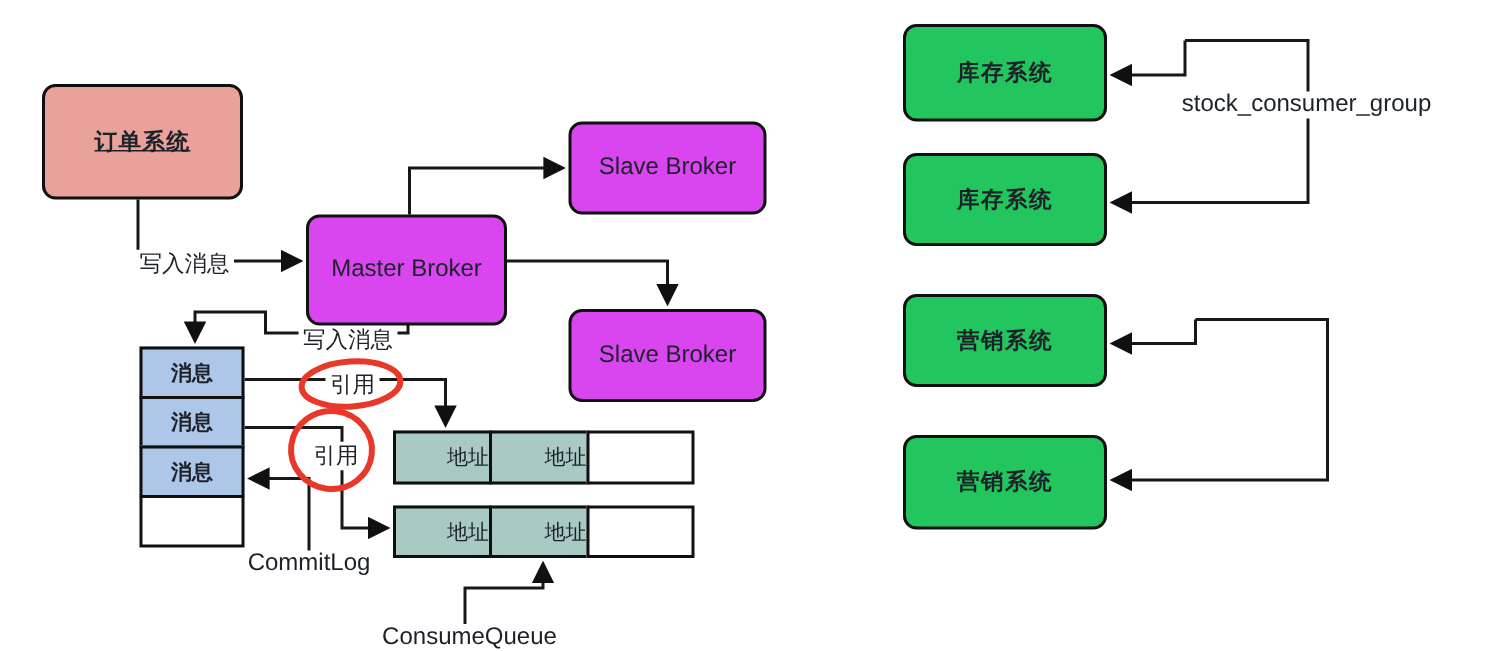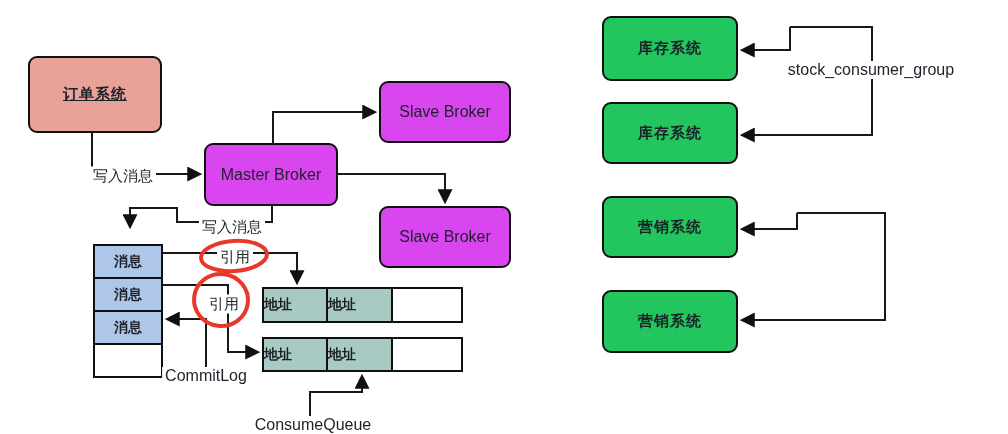--- a/index.html
+++ b/index.html
@@ -12,35 +12,35 @@
   .node {
     position:absolute; box-sizing:border-box;
     border:2.5px solid #101010; border-radius:9px;
     display:flex; align-items:center; justify-content:center;
     font-size:15px; z-index:2;
   }
   .node.cjk { font-weight:bold; letter-spacing:1px; }
   .pink   { background:#e8a29a; }
   .green  { background:#d946ef; }
   .yellow { background:#22c55e; }
-  .stack { position:absolute; left:93px; top:244px; width:70px; z-index:2; }
+  .stack { position:absolute; left:93px; top:231px; width:70px; z-index:2; }
   .stack .cell {
     box-sizing:border-box; width:70px; height:35px; margin-top:-2px;
     border:2px solid #101010; background:#aec6e8;
     display:flex; align-items:center; justify-content:center;
     font-size:14px; font-weight:bold;
   }
   .stack .cell:first-child { margin-top:0; }
   .stack .cell.empty { background:#ffffff; }
   .qrow { position:absolute; display:flex; z-index:2; }
   .qrow .qcell {
     box-sizing:border-box; height:36px; margin-left:-2px;
     border:2px solid #101010; background:#a9cac2;
-    display:flex; align-items:center; justify-content:flex-start;
-    font-size:14px; font-weight:bold;
+    display:flex; align-items:center; justify-content:flex-end;
+    font-size:14px; font-weight:normal;
   }
   .qrow .qcell:first-child { margin-left:0; }
   .qrow .qcell.empty { background:#ffffff; }
   .lbl {
     position:absolute; transform:translate(-50%,-50%);
     background:#ffffff; padding:0 3px; white-space:nowrap;
     font-size:15px; z-index:3;
   }
   .lbl.en { font-size:16px; }
 </style>
@@ -78,21 +78,21 @@
 
       <path d="M797,213 L797,229 L742,229" marker-end="url(#arr)"></path>
       <path d="M797,213 L885,213 L885,320 L742,320" marker-end="url(#arr)"></path>
     </g>
   </svg>
 
   <div class="node pink cjk" style="left:28px; top:56px; width:134px; height:77px;text-decoration:underline;">
     <span>订单系统</span>
   </div>
 
-  <div class="node green" style="left:204px; top:143px; width:134px; height:63px; font-size:16px;">
+  <div class="node green" style="left:204px; top:143px; width:134px; height:74px; font-size:16px;">
     <span>Master Broker</span>
   </div>
 
   <div class="node green" style="left:379px; top:81px; width:132px; height:62px; font-size:16px;">
     <span>Slave Broker</span>
   </div>
 
   <div class="node green" style="left:379px; top:206px; width:132px; height:62px; font-size:16px;">
     <span>Slave Broker</span>
   </div>

